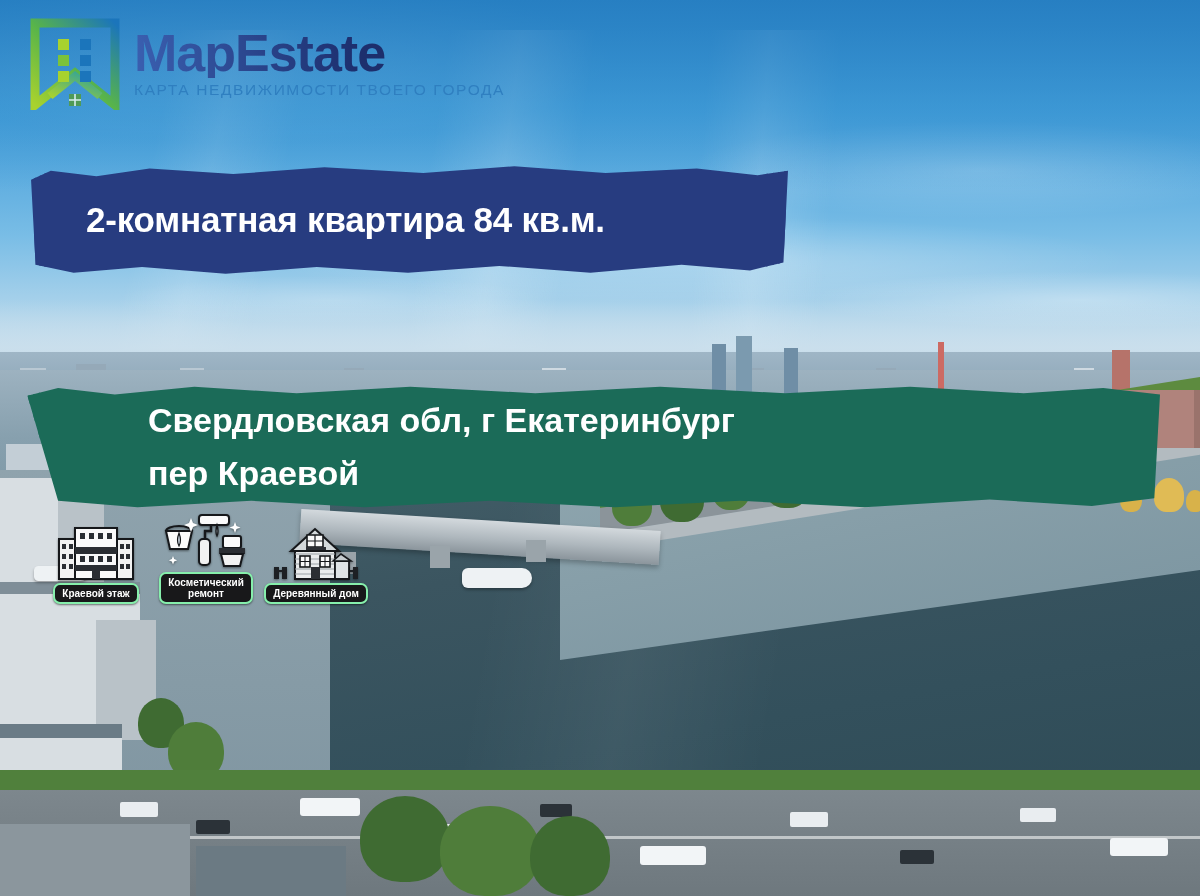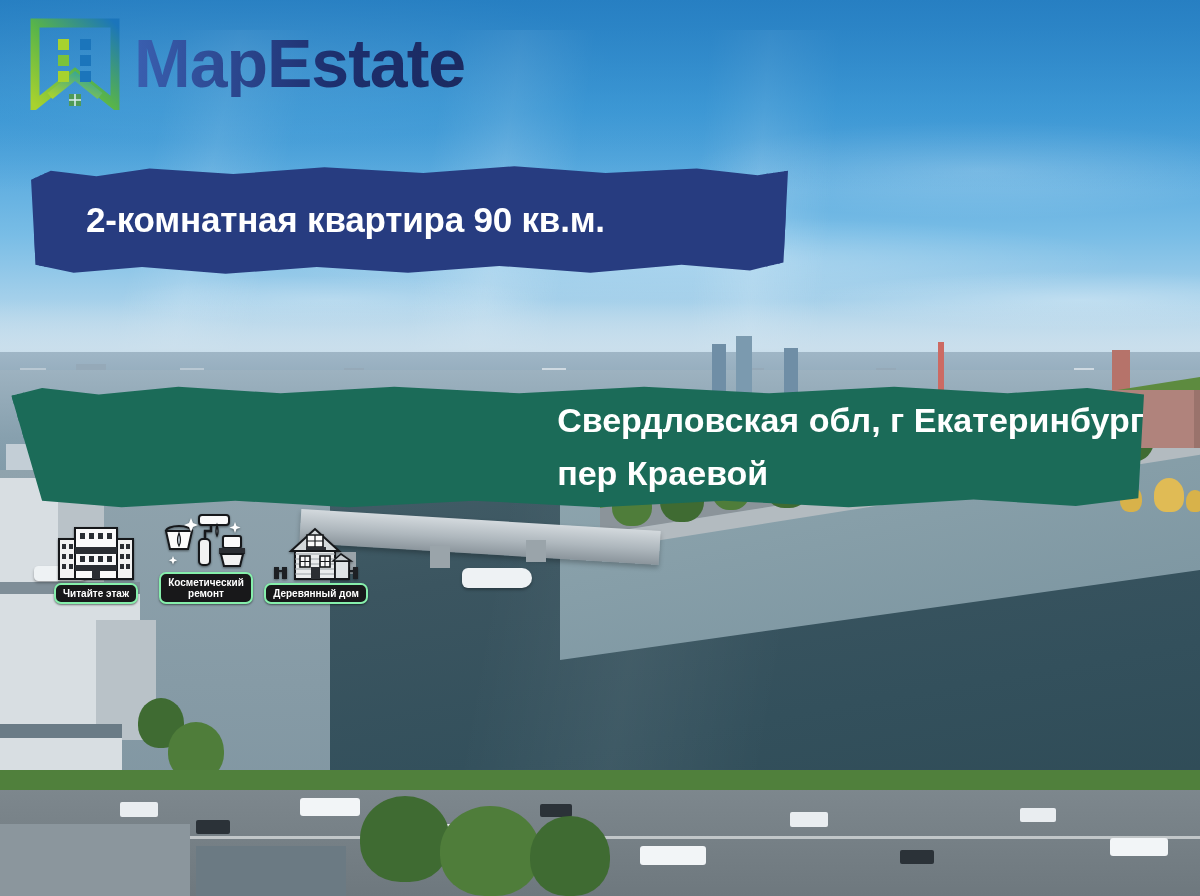--- a/index.html
+++ b/index.html
@@ -94,21 +94,21 @@
 
   
   .topwash{position:absolute;left:0;top:0;width:1200px;height:190px;
     background:linear-gradient(180deg, rgba(36,124,190,.72) 0%, rgba(56,146,206,.45) 55%, rgba(80,165,215,0) 100%);}
 
   
   .logo{position:absolute;left:30px;top:18px;display:flex;align-items:center;gap:14px;z-index:40;}
   .logo-mark{width:90px;height:92px;display:block;}
   .logo-text{display:flex;flex-direction:column;}
   .logo-word{
-    font-size:68px;font-weight:700;letter-spacing:-1px;line-height:.96;
+    font-size:52px;font-weight:700;letter-spacing:-1px;line-height:.96;
     color:#1f3f8f;
     background:linear-gradient(90deg,#3a5fb0 0%,#1d2f6e 60%,#1b2a60 100%);
     -webkit-background-clip:text;background-clip:text;-webkit-text-fill-color:transparent;
     white-space:nowrap;
   }
   .logo-tag{
     font-size:15.5px;font-weight:400;letter-spacing:1.6px;color:#2f7fc0;
     margin-top:3px;white-space:nowrap;
   }
 
@@ -151,21 +151,21 @@
   }
   .band-date .ink::after{
     content:"";position:absolute;right:-28px;top:10px;width:52px;height:86%;
     background:repeating-linear-gradient(90deg,rgba(253,253,253,.92) 0 2px, rgba(253,253,253,0) 2px 6px);
   }
   .band-date .label{
     margin-left:112px;color:#27407f;font-size:33px;font-weight:700;white-space:nowrap;
   }
 
   
-  .band-addr{left:8px;top:383px;width:1136px;height:128px;justify-content:flex-end;}
+  .band-addr{left:24px;top:383px;width:1136px;height:128px;}
   .band-addr .ink{
     background:#1b6b58;
     clip-path:polygon(0.3% 10%, 3% 4%, 8% 9%, 15% 3%, 24% 8%, 34% 3%, 45% 8%, 56% 3%, 67% 8%, 78% 3%, 88% 8%, 95% 4%, 100% 9%,
                       99.5% 90%, 94% 96%, 85% 91%, 74% 97%, 63% 92%, 52% 97%, 41% 92%, 30% 97%, 20% 92%, 10% 97%, 3% 92%);
   }
   .band-addr .ink::before{
     content:"";position:absolute;left:-16px;top:6px;width:34px;height:92%;
     background:repeating-linear-gradient(90deg,rgba(27,107,88,.92) 0 2px, rgba(27,107,88,0) 2px 5px);
   }
   .band-addr .label{
@@ -380,28 +380,29 @@
         <rect x="50" y="37" width="11" height="11" fill="#1b75bb"></rect>
         <rect x="28" y="53" width="11" height="11" fill="#a8d22e"></rect>
         <rect x="50" y="53" width="11" height="11" fill="#1b75bb"></rect>
 
         <path d="M39 76 h12 v12 h-12 z" fill="#4f9a57"></path>
         <path d="M45 76 v12 M39 82 h12" stroke="#d8eef0" stroke-width="1.6"></path>
       </svg>
     </span>
     <span class="logo-text">
       <span class="logo-word">MapEstate</span>
+      <span class="logo-tag">КАРТА НЕДВИЖИМОСТИ ТВОЕГО ГОРОДА</span>
     </span>
   </div>
 
   <div class="band band-title">
     <div class="inkwrap">
         <div class="ink"></div>
       </div>
-    <div class="label">2-комнатная квартира 90 кв.м.</div>
+    <div class="label">2-комнатная квартира 84 кв.м.</div>
   </div>
 
 
   <div class="band band-addr">
     <div class="inkwrap">
         <div class="ink"></div>
       </div>
     <div class="label">Свердловская обл, г Екатеринбург
 пер Краевой</div>
   </div>
@@ -434,21 +435,21 @@
             <rect x="64" y="19" width="4" height="5"></rect>
               <rect x="70" y="19" width="4" height="5"></rect>
             <rect x="64" y="29" width="4" height="5"></rect>
               <rect x="70" y="29" width="4" height="5"></rect>
             <rect x="64" y="39" width="4" height="5"></rect>
               <rect x="70" y="39" width="4" height="5"></rect>
             <rect x="36" y="46" width="8" height="8"></rect>
           </g>
         </svg>
       </span>
-      <span class="badge-cap">Читайте этаж</span>
+      <span class="badge-cap">Краевой этаж</span>
     </div>
 
     <div class="badge">
       <span class="badge-icon">
         <svg width="86" height="58" viewBox="0 0 86 58" xmlns="http://www.w3.org/2000/svg" aria-hidden="true">
 
           <rect x="36" y="3" width="30" height="10" rx="3" fill="#fafafa" stroke="#15171a" stroke-width="2"></rect>
           <path d="M48 13 v6 h-6 v8" fill="none" stroke="#15171a" stroke-width="2.4"></path>
           <rect x="36" y="27" width="11" height="26" rx="4" fill="#f2f2f2" stroke="#15171a" stroke-width="2"></rect>
 

